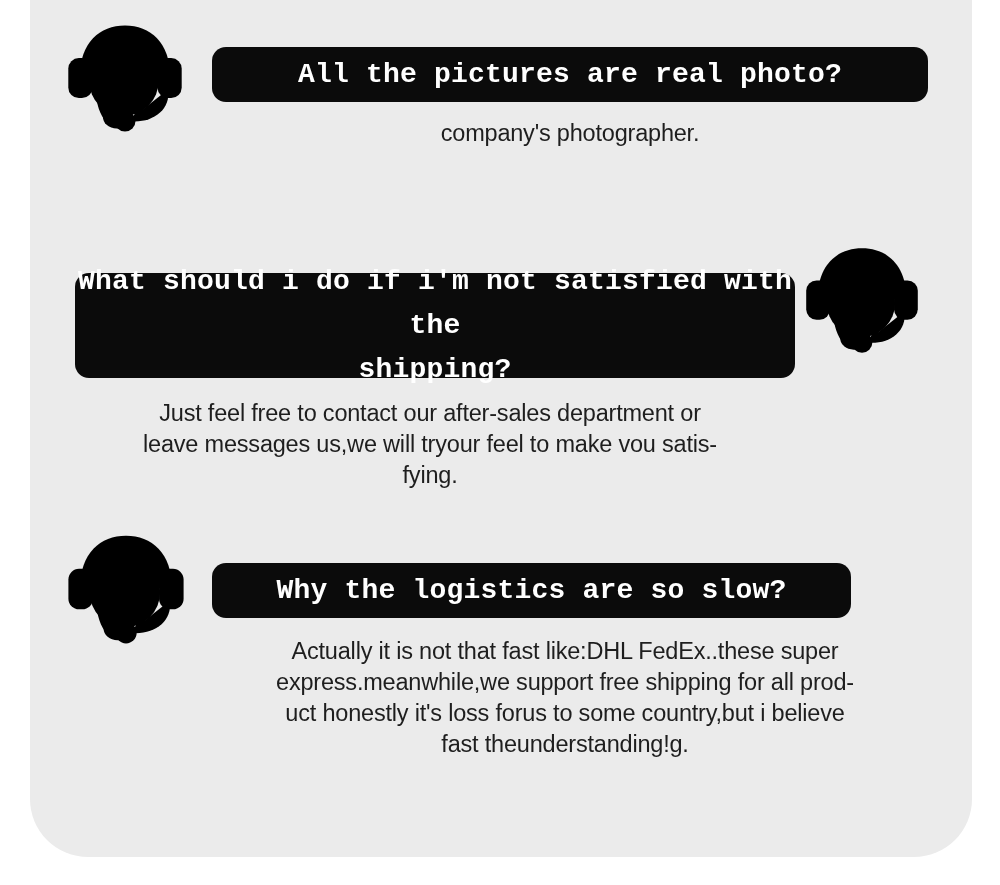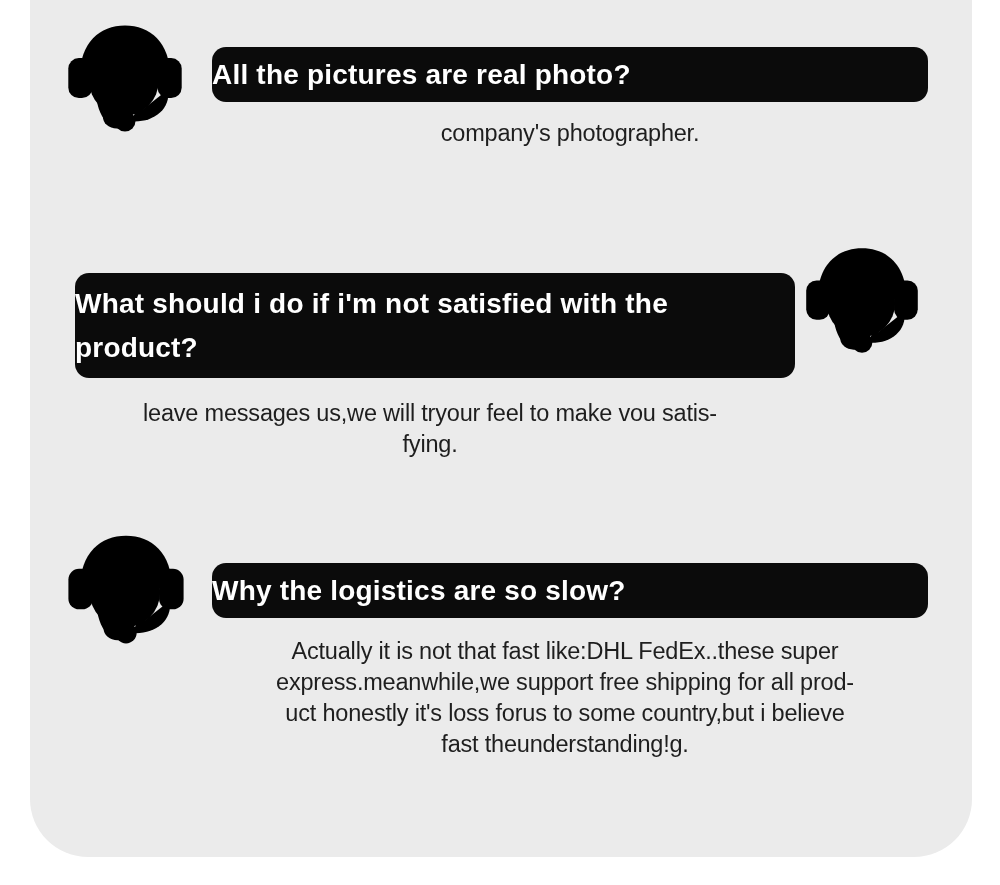--- a/index.html
+++ b/index.html
@@ -23,21 +23,22 @@
   .panel{
     position:absolute;left:30px;top:0;width:942px;height:857px;
     background:var(--panel-bg);
     border-radius:0 0 58px 58px;
   }
   .abs{position:absolute;}
   .qbox{
     background:var(--box-bg);
     border-radius:14px;
     display:flex;flex-direction:column;justify-content:center;
-    text-align:left;
+    text-align:center;
+    font-family:Liberation Mono, monospace;
   }
   .qbox .line{
     color:var(--question-color);
     font-size:28px;
     font-weight:bold;
     line-height:44px;
     letter-spacing:0.2px;
   }
   .answer{
     text-align:center;
@@ -88,38 +89,39 @@
   </div>
   <div class="abs qbox" style="left:212px;top:47px;width:716px;height:55px">
       <div class="line">All the pictures are real photo?</div>
     </div>
   <div class="abs answer ans-1" style="left:170px;top:117px;width:800px">
       <div class="line">company's photographer.</div>
     </div>
 
   <div class="abs qbox" style="left:75px;top:273px;width:720px;height:105px">
       <div class="line">What should i do if i'm not satisfied with the</div>
-      <div class="line">product?</div>
+      <div class="line">shipping?</div>
     </div>
   <div class="abs" style="left:800px;top:237px;width:124px;height:124px">
     <svg class="cs-icon" width="124" height="124">
         <use href="#cs-headset"></use>
       </svg>
   </div>
   <div class="abs answer" style="left:30px;top:398px;width:800px">
+      <div class="line">Just feel free to contact our after-sales department or</div>
       <div class="line">leave messages us,we will tryour feel to make vou satis-</div>
       <div class="line">fying.</div>
     </div>
 
   <div class="abs" style="left:62px;top:524px;width:128px;height:128px">
     <svg class="cs-icon" width="128" height="128">
         <use href="#cs-headset"></use>
       </svg>
   </div>
-  <div class="abs qbox" style="left:212px;top:563px;width:716px;height:55px">
+  <div class="abs qbox" style="left:212px;top:563px;width:639px;height:55px">
       <div class="line">Why the logistics are so slow?</div>
     </div>
   <div class="abs answer" style="left:165px;top:636px;width:800px">
       <div class="line">Actually it is not that fast like:DHL FedEx..these super</div>
       <div class="line">express.meanwhile,we support free shipping for all prod-</div>
       <div class="line">uct honestly it's loss forus to some country,but i believe</div>
       <div class="line">fast theunderstanding!g.</div>
     </div>
 </div>
 

